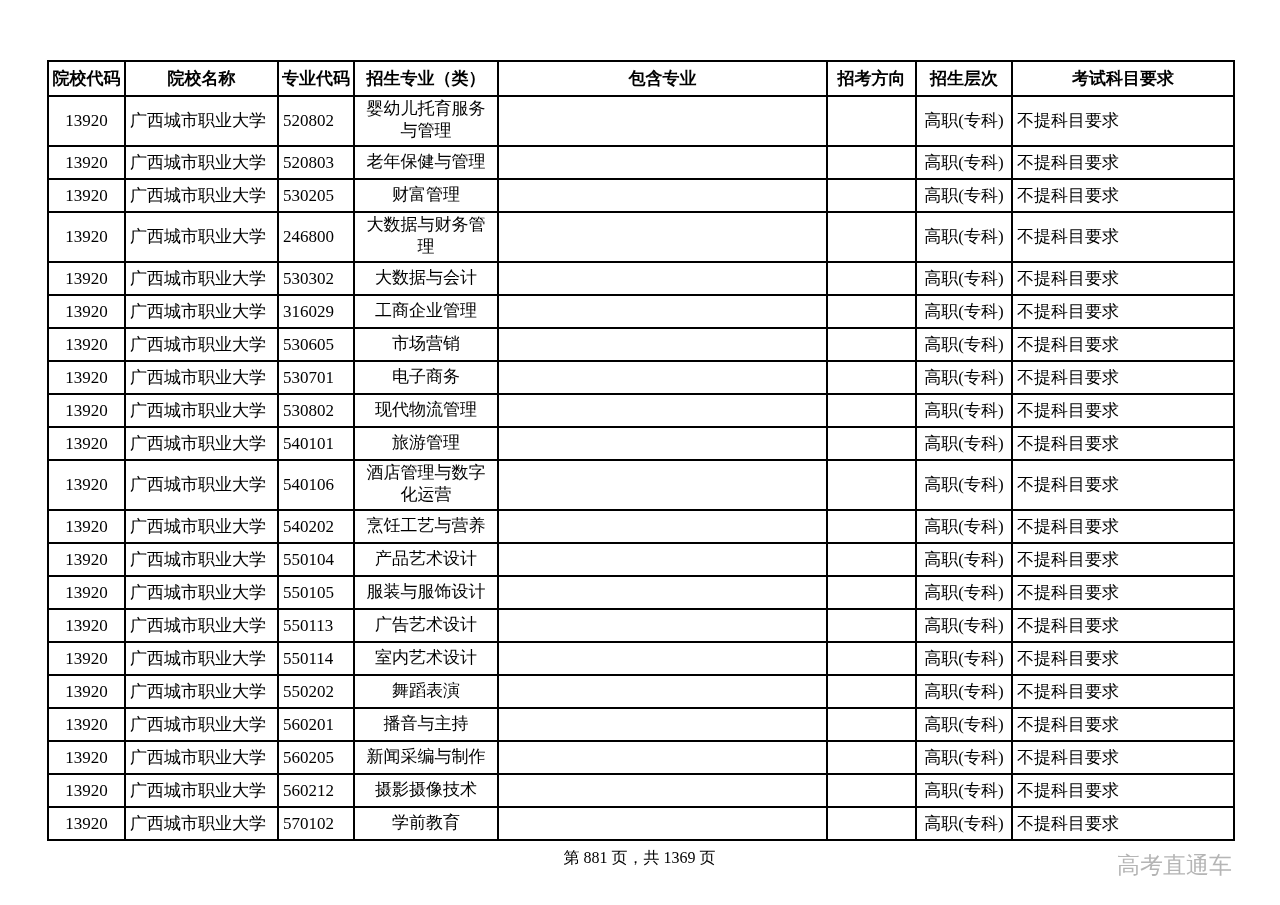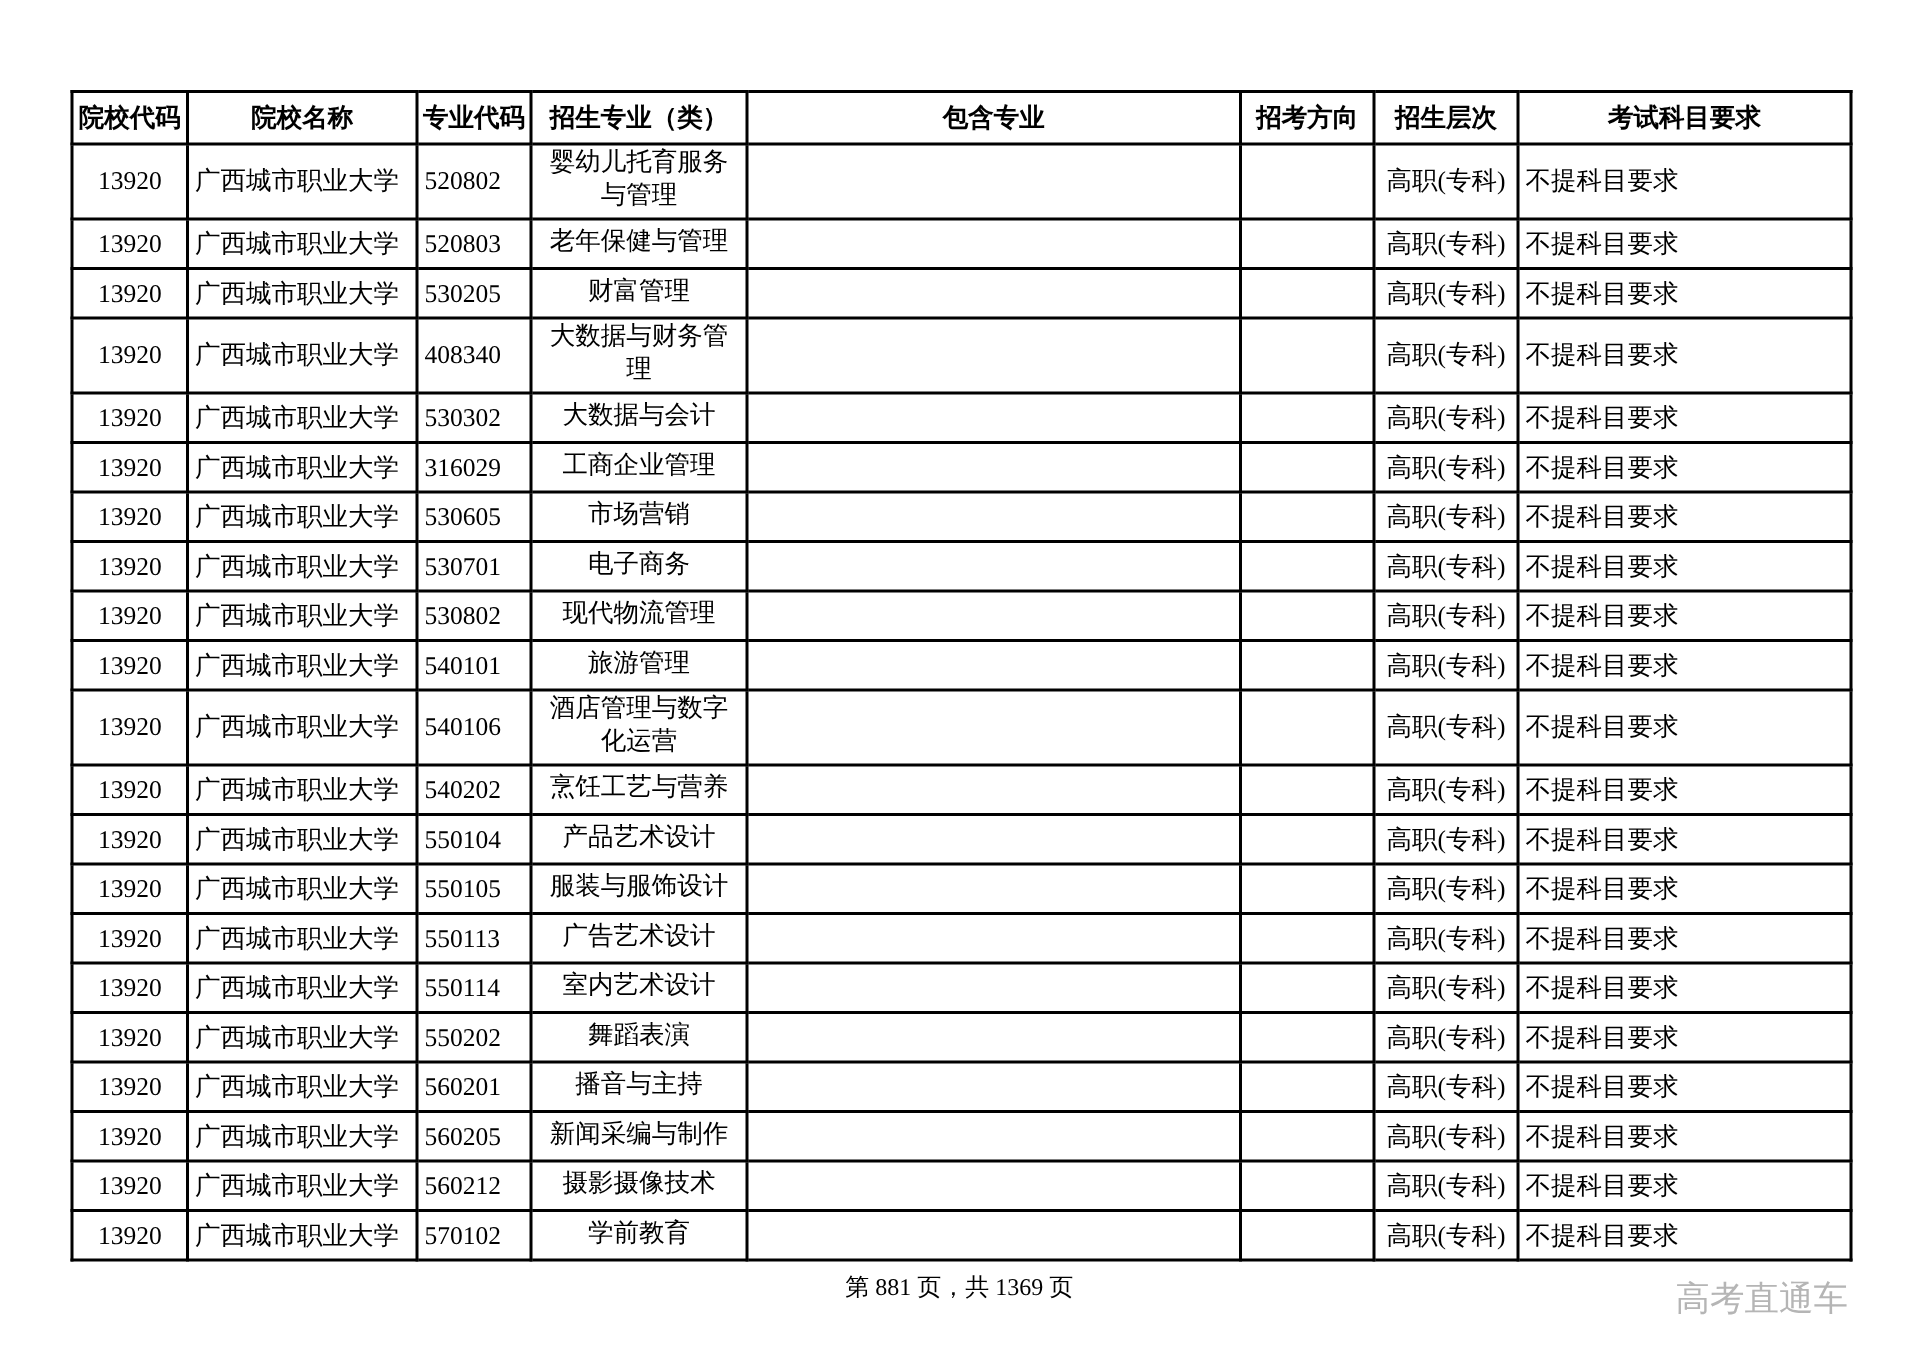--- a/index.html
+++ b/index.html
@@ -126,21 +126,21 @@
           <td class="col-2">530205</td>
           <td class="col-3">财富管理</td>
           <td class="col-4"></td>
           <td class="col-5"></td>
           <td class="col-6">高职(专科)</td>
           <td class="col-7">不提科目要求</td>
         </tr>
         <tr class="data-row">
           <td class="col-0">13920</td>
           <td class="col-1">广西城市职业大学</td>
-          <td class="col-2">408340</td>
+          <td class="col-2">246800</td>
           <td class="col-3">大数据与财务管理</td>
           <td class="col-4"></td>
           <td class="col-5"></td>
           <td class="col-6">高职(专科)</td>
           <td class="col-7">不提科目要求</td>
         </tr>
         <tr class="data-row">
           <td class="col-0">13920</td>
           <td class="col-1">广西城市职业大学</td>
           <td class="col-2">530302</td>

